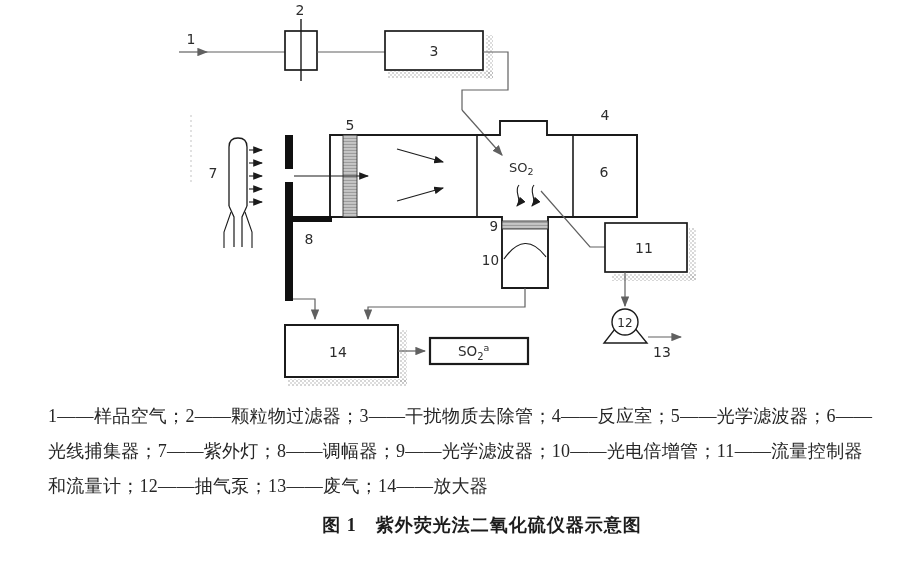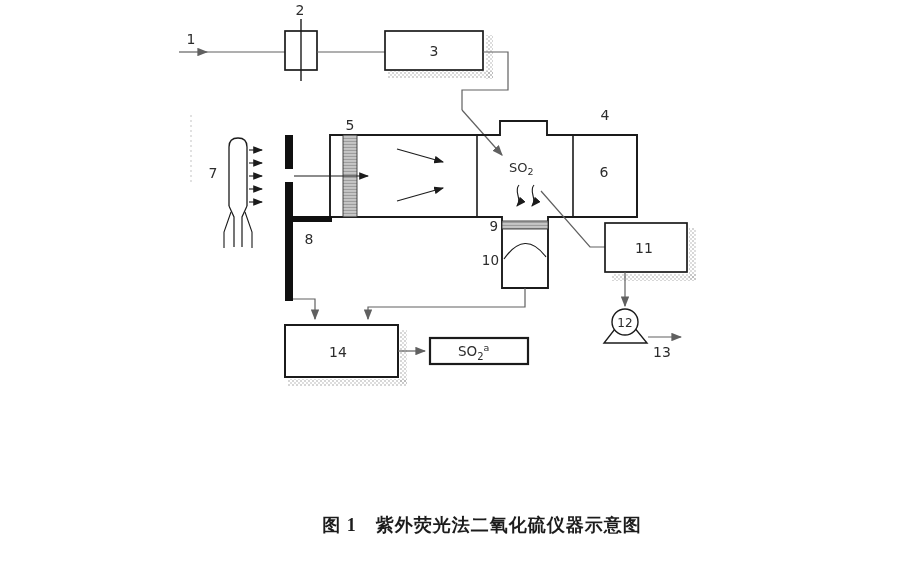--- a/index.html
+++ b/index.html
@@ -155,16 +155,21 @@
     </g>
 
     <g>
       <rect x="430" y="338" width="98" height="26" fill="#fff" stroke="#1b1b1b" stroke-width="2.2"></rect>
       <text x="458" y="356" font-size="13.5" fill="#3a3a3a">
         <tspan>SO</tspan><tspan dy="4" font-size="10">2</tspan><tspan dy="-9" font-size="9.5">a</tspan>
       </text>
     </g>
   </svg>
 
+  <div class="legend">
+    <div>1——样品空气；2——颗粒物过滤器；3——干扰物质去除管；4——反应室；5——光学滤波器；6——</div>
+    <div>光线捕集器；7——紫外灯；8——调幅器；9——光学滤波器；10——光电倍增管；11——流量控制器</div>
+    <div>和流量计；12——抽气泵；13——废气；14——放大器</div>
+  </div>
 
   <div class="caption">图 1　紫外荧光法二氧化硫仪器示意图</div>
 
 </div>
 
 </body></html>

